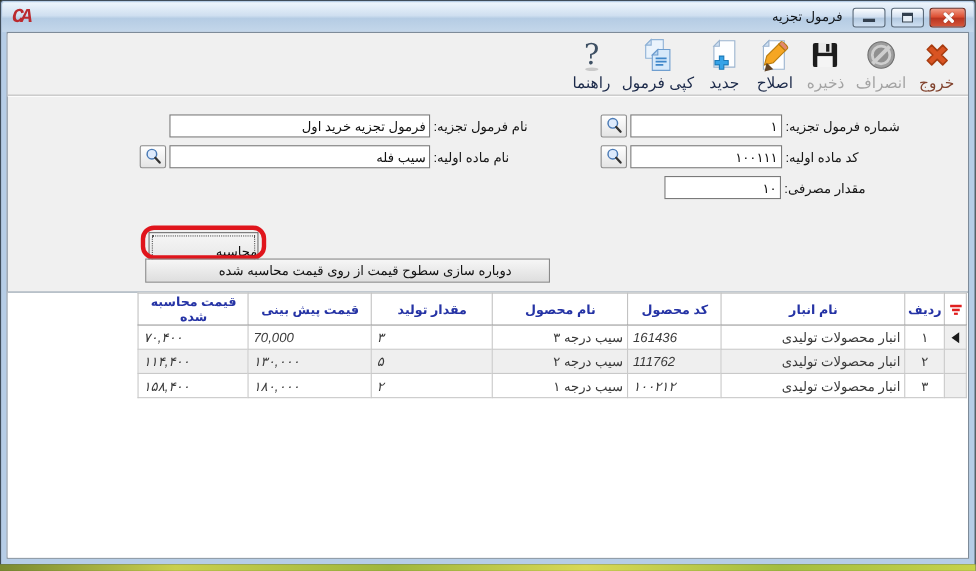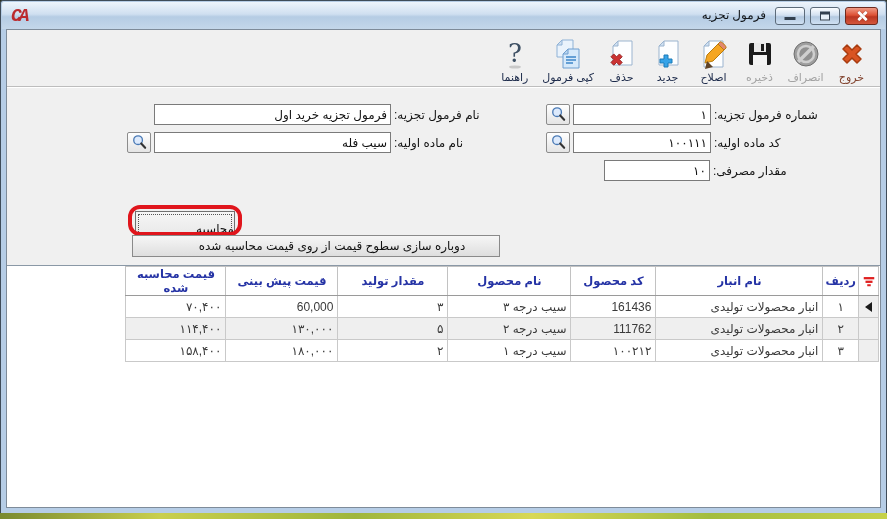--- a/index.html
+++ b/index.html
@@ -40,21 +40,21 @@
   .client { position:absolute; left:5px; right:5px; top:28px; bottom:5px;
     background:#f0f0f0; border:1px solid #7e8b99; }
 
   
   .toolbar { position:absolute; left:0; right:0; top:0; height:57px;
     display:flex; direction:rtl; align-items:flex-end; gap:1px; padding:2px 6px 1px;
     border-bottom:1px solid #bdbdbd; box-shadow:0 1px 0 #ffffff; }
   .tb-btn { min-width:45px; padding:1px 4px; display:flex; flex-direction:column;
     align-items:center; justify-content:flex-end; gap:1px; cursor:default; }
   .tb-btn svg { width:32px; height:32px; display:block; }
-  .tb-label { font-size:11px; color:#1c2a4a; white-space:nowrap;text-align:center; }
+  .tb-label { font-size:14px; color:#1c2a4a; white-space:nowrap;text-align:center; }
   .tb-btn.exit .tb-label { color:#81432e; }
   .tb-btn.disabled .tb-label { color:#a3a3a3; }
 
   
   .form-area { position:absolute; left:0; right:0; top:57px; height:178px; }
   .field { position:absolute; display:flex; direction:rtl; align-items:center; gap:3px; height:21px; }
   .field label { font-size:12px; color:#151515; white-space:nowrap; padding-right:2px; }
   .field input { height:21px; border:1px solid #7a7a7a; background:#fff; font-size:12px;
     direction:rtl; text-align:right; padding:0 3px; color:#111;
     font-family:"Liberation Sans","DejaVu Sans",sans-serif; }
@@ -91,21 +91,21 @@
   table.grid col.c-name { width:123px; }
   table.grid col.c-qty  { width:110px; }
   table.grid col.c-pred { width:112px; }
   table.grid col.c-calc { width:100px; }
   table.grid th { height:20px; border:1px solid #c2c2c2; border-bottom:1px solid #9a9a9a;
     color:#2533a5; font-weight:bold; font-size:11.5px; text-align:center; background:#fff; padding:0 2px; }
   table.grid td { height:22px; border:1px solid #c9c9c9; color:#3a3a3a; padding:0 4px;
     white-space:nowrap; overflow:hidden; }
   tr.alt td { background:#efefef; }
   td.ind,th.ind { background:#efefef; padding:0; }
-  td.num { text-align:right; padding-left:2px; padding-right:14px; }
+  td.num { text-align:left; padding-left:2px; padding-right:14px;font-style:italic; }
   td.rowno { text-align:center; color:#233a8f; padding:0; }
   .cur-row-marker { width:0; height:0; margin:0 auto;
     border-top:5px solid transparent; border-bottom:5px solid transparent; border-right:7px solid #1b1b1b; }
   .filter-icon { display:block; margin:0 auto; width:14px; height:14px; }
 </style>
 </head>
 <body dir="rtl">
 
 <div class="window">
 
@@ -166,28 +166,20 @@
 
       <div class="tb-btn">
         <svg viewBox="0 0 32 32">
           <path d="M12 3 h14 v24 H7 V8 Z" fill="#fdfeff" stroke="#9bb4cf"></path>
           <path d="M12 3 v5 H7 Z" fill="#cfe0f2" stroke="#9bb4cf"></path>
           <path d="M8 21 h4 v-4 h4 v4 h4 v4 h-4 v4 h-4 v-4 H8 Z" fill="#35a3e8" stroke="#1b7ab8"></path>
         </svg>
         <span class="tb-label">جدید</span>
       </div>
 
-      <div class="tb-btn">
-        <svg viewBox="0 0 32 32">
-          <path d="M12 3 h14 v24 H7 V8 Z" fill="#fdfeff" stroke="#9bb4cf"></path>
-          <path d="M12 3 v5 H7 Z" fill="#cfe0f2" stroke="#9bb4cf"></path>
-          <path transform="rotate(45 12 23)" d="M4 21 h4 v-4 h4 v4 h4 v4 h-4 v4 H8 v-4 H4 Z" fill="#cc3333" stroke="#8f1f1f" stroke-width="0.8"></path>
-        </svg>
-        <span class="tb-label">حذف</span>
-      </div>
 
       <div class="tb-btn">
         <svg viewBox="0 0 32 32">
           <path d="M10 2 h11 v17 H5 V7 Z" fill="#eaf3fc" stroke="#8fb2d6"></path>
           <path d="M10 2 v5 H5 Z" fill="#cfe0f2" stroke="#8fb2d6"></path>
           <path d="M16 11 h11 v19 H11 v-14 Z" fill="#d6e9fa" stroke="#6f9ecf"></path>
           <path d="M16 11 v5 h-5 Z" fill="#b9d6ef" stroke="#6f9ecf"></path>
           <path d="M14 19 h10 M14 22 h10 M14 25 h7" stroke="#3f87c9" stroke-width="1.6" fill="none"></path>
         </svg>
         <span class="tb-label">کپی فرمول</span>
@@ -285,21 +277,21 @@
         <tbody>
           <tr>
             <td class="ind">
                 <div class="cur-row-marker"></div>
               </td>
             <td class="rowno">۱</td>
             <td>انبار محصولات تولیدی</td>
             <td class="num">161436</td>
             <td>سیب درجه ۳</td>
             <td class="num">۳</td>
-            <td class="num">60,000</td>
+            <td class="num">70,000</td>
             <td class="num">۷۰,۴۰۰</td>
           </tr>
           <tr class="alt">
             <td class="ind"></td>
             <td class="rowno">۲</td>
             <td>انبار محصولات تولیدی</td>
             <td class="num">111762</td>
             <td>سیب درجه ۲</td>
             <td class="num">۵</td>
             <td class="num">۱۳۰,۰۰۰</td>

